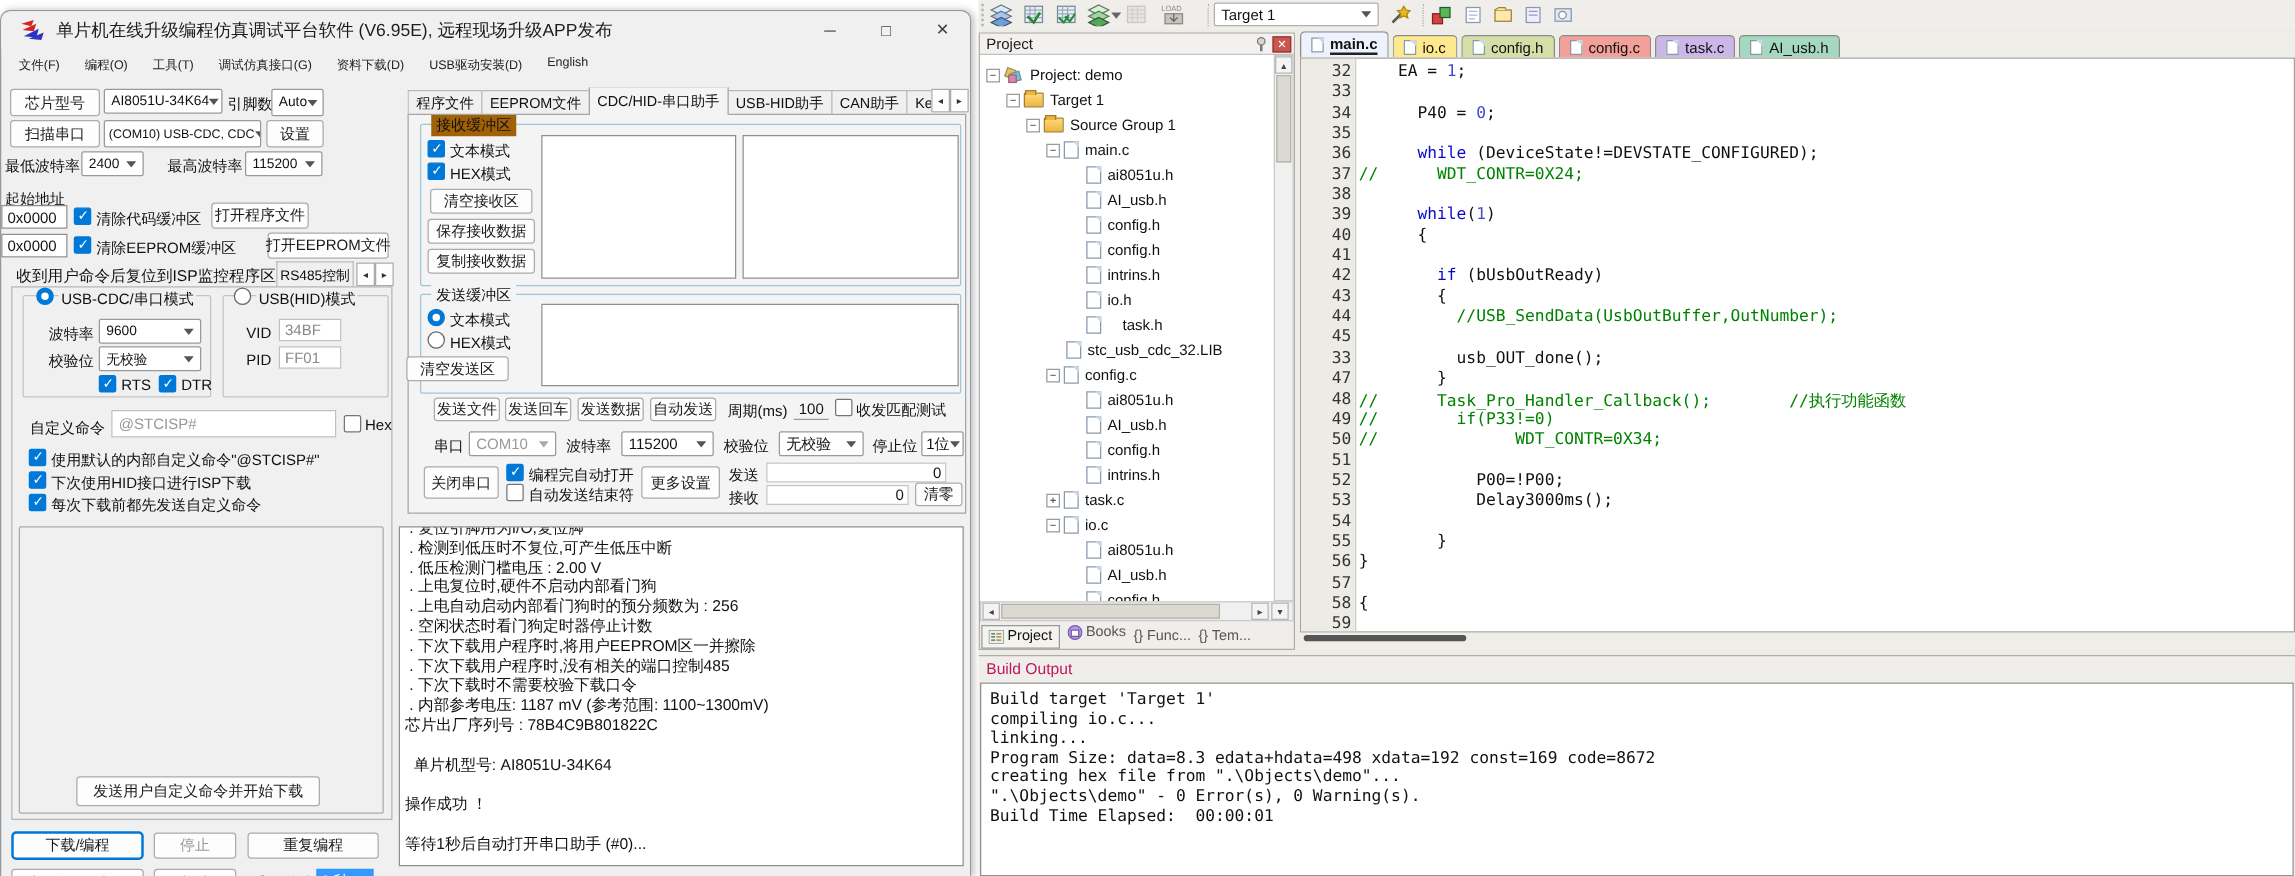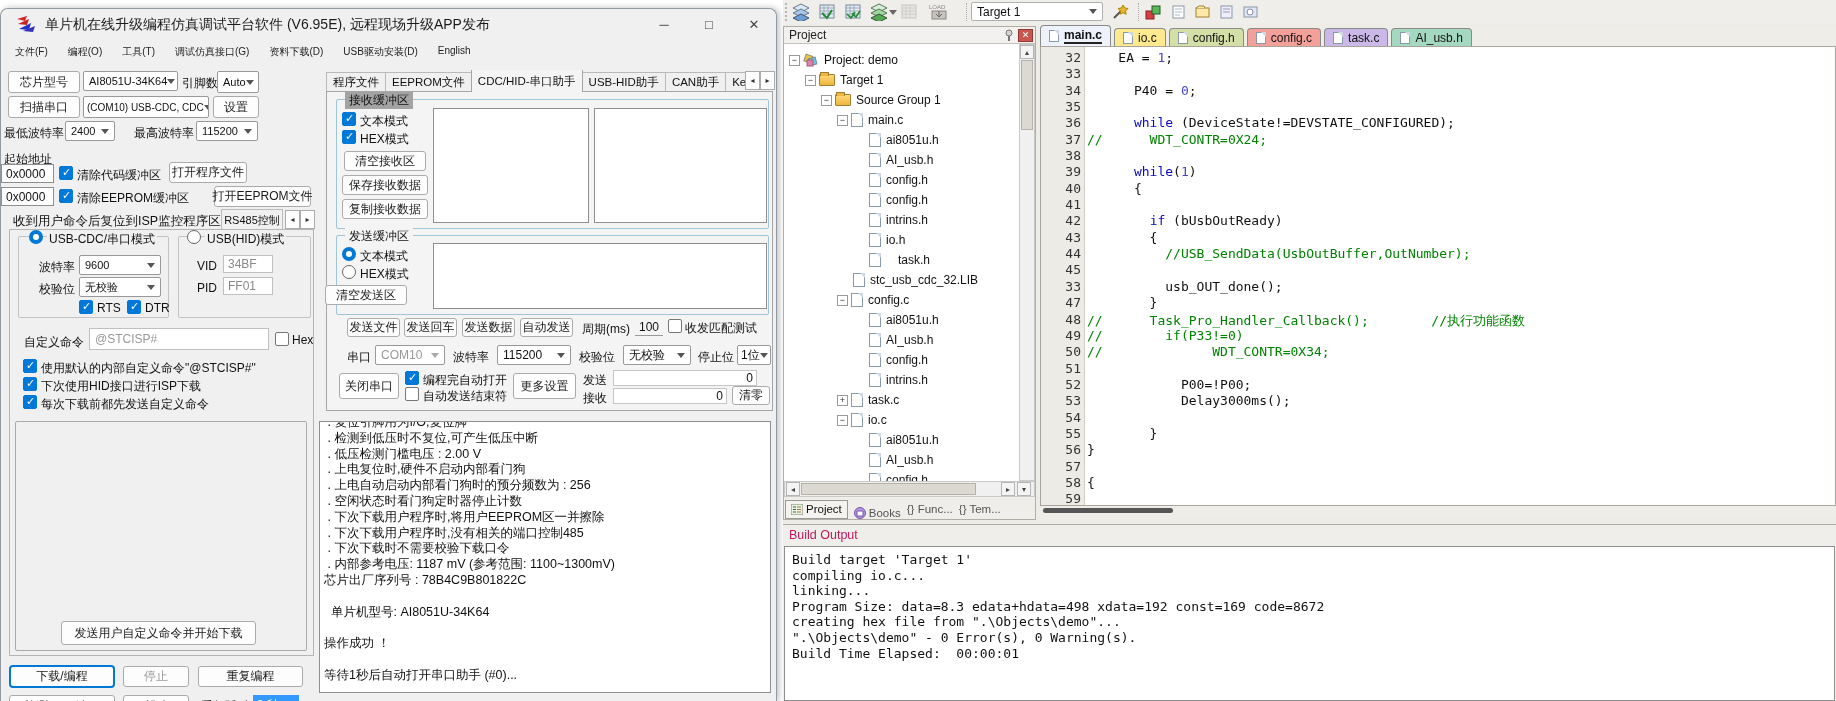--- a/index.html
+++ b/index.html
@@ -189,21 +189,21 @@
       <span class="t act">CDC/HID-串口助手</span>
       <span class="t">USB-HID助手</span>
       <span class="t">CAN助手</span>
       <span class="t">Keil仿真设置</span>
     </div>
   <span class="sarr" style="left:744px;top:62px">◂</span>
   <span class="sarr" style="left:759px;top:62px">▸</span>
   <div class="abs" style="left:325px;top:82px;width:447px;height:320px;border:1px solid #a5a5a5;background:#f4f4f4"></div>
 
   <div class="grp" style="left:335px;top:90px;width:433px;height:130px;border-color:#9fc5d8">
-      <span class="lg" style="background:#a3a3a3">接收缓冲区</span>
+      <span class="lg" style="background:#a16207">接收缓冲区</span>
     </div>
   <span class="cb on" style="left:341px;top:103px"></span>
   <span class="lb" style="left:359px;top:104px">文本模式</span>
   <span class="cb on" style="left:341px;top:121px"></span>
   <span class="lb" style="left:359px;top:122px">HEX模式</span>
   <button class="btn" style="left:343px;top:142px;width:82px;height:20px">清空接收区</button>
   <button class="btn" style="left:341px;top:166px;width:86px;height:20px">保存接收数据</button>
   <button class="btn" style="left:341px;top:190px;width:86px;height:20px">复制接收数据</button>
   <div class="white" style="left:432px;top:99px;width:156px;height:115px"></div>
   <div class="white" style="left:593px;top:99px;width:173px;height:115px"></div>
@@ -510,21 +510,21 @@
   </div>
   <div class="abs" style="left:0px;top:498px;width:253px;height:22px;display:flex;align-items:center;gap:2px;padding-left:2px">
     <span style="display:flex;align-items:center;gap:3px;border:1px solid #999;background:#f4f3f0;height:19px;padding:0 5px;font-size:11.5px">
         <svg width="12" height="11">
           <rect x="0" y="0" width="12" height="11" fill="#e8f0e0" stroke="#787"></rect>
           <path d="M2 3 h3 M2 5.5 h3 M2 8 h3" stroke="#466"></path>
           <path d="M6 3 h4 M6 5.5 h4 M6 8 h4" stroke="#a74"></path>
         </svg>
         <b style="font-weight:normal">Project</b>
       </span>
-    <span style="display:flex;align-items:flex-end;gap:3px;height:19px;padding:0 4px;font-size:11.5px;color:#555">
+    <span style="display:flex;align-items:flex-start;gap:3px;height:19px;padding:0 4px;font-size:11.5px;color:#555">
         <svg width="12" height="12">
           <circle cx="6" cy="6" r="5.5" fill="#b49ae0" stroke="#75a"></circle>
           <path d="M3 4 h6 v5 h-6 z" fill="#fff" stroke="#75a"></path>
         </svg>
         <span>Books</span>
       </span>
     <span style="height:19px;display:flex;align-items:center;font-size:11.5px;color:#555">
         <span>{} Func...</span>
       </span>
     <span style="height:19px;display:flex;align-items:center;font-size:11.5px;color:#555;margin-left:4px">

